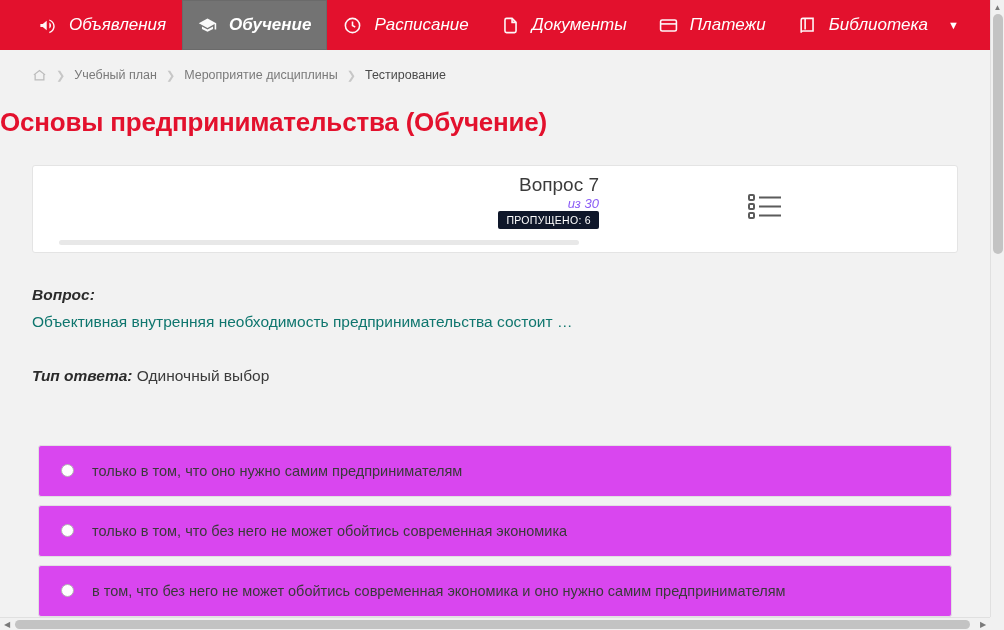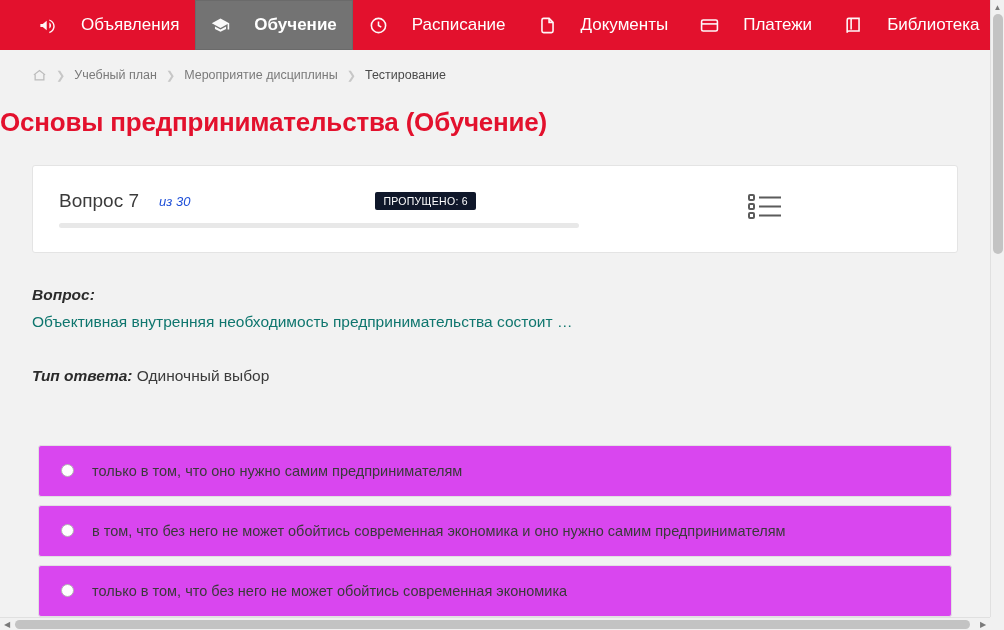--- a/index.html
+++ b/index.html
@@ -23,27 +23,28 @@
     background: #e3112d;
     display: flex;
     align-items: stretch;
     padding-left: 22px;
     color: #ffffff;
     width: 1004px;
   }
   .nav-item {
     display: flex;
     align-items: center;
-    gap: 24px;
+    gap: 12px;
     padding: 0 16px;
     font-size: 17px;
     color: #ffffff;
     white-space: nowrap;
     cursor: pointer;
     user-select: none;
+    font-style: italic;
   }
   .nav-item.active {
     background: #737373;
     box-shadow: inset 0 0 0 1px rgba(0,0,0,0.07);
     font-weight: bold;
   }
   .nav-item .nicon {
     display: inline-flex;
     align-items: center;
     justify-content: center;
@@ -96,25 +97,26 @@
     border: 1px solid #e4e4e4;
     border-radius: 3px;
     height: 88px;
     display: flex;
     align-items: center;
     padding: 0 26px;
   }
   .q-left { width: 540px; }
   .q-line {
     display: flex;
-    align-items: center;
-    gap: 20px;
+    align-items: flex-end;
+    gap: 0;
+    flex-direction: column;
   }
   .q-num { font-size: 19px; color: #3b3b3b; }
-  .q-of { font-size: 13px; color: #1d4ed8; font-style: italic; }
+  .q-of { font-size: 13px; color: #8b5cf6; font-style: italic; }
   .badge-skipped {
     margin-left: 165px;
     background: #0f172a;
     color: #ffffff;
     font-size: 10.5px;
     padding: 3px 8px;
     border-radius: 2px;
     letter-spacing: 0.3px;
     white-space: nowrap;
   }
@@ -366,26 +368,26 @@
 
     <div class="options">
 
       <div class="option">
         <span class="radio"></span>
         <span class="option-label">только в том, что оно нужно самим предпринимателям</span>
       </div>
 
       <div class="option">
         <span class="radio"></span>
-        <span class="option-label">в том, что без него не может обойтись современная экономика и оно нужно самим предпринимателям</span>
+        <span class="option-label">только в том, что без него не может обойтись современная экономика</span>
       </div>
 
       <div class="option">
         <span class="radio"></span>
-        <span class="option-label">только в том, что без него не может обойтись современная экономика</span>
+        <span class="option-label">в том, что без него не может обойтись современная экономика и оно нужно самим предпринимателям</span>
       </div>
 
     </div>
 
   </div>
 
   <div class="vscroll">
     <div class="arrow">▲</div>
     <div class="thumb"></div>
   </div>

